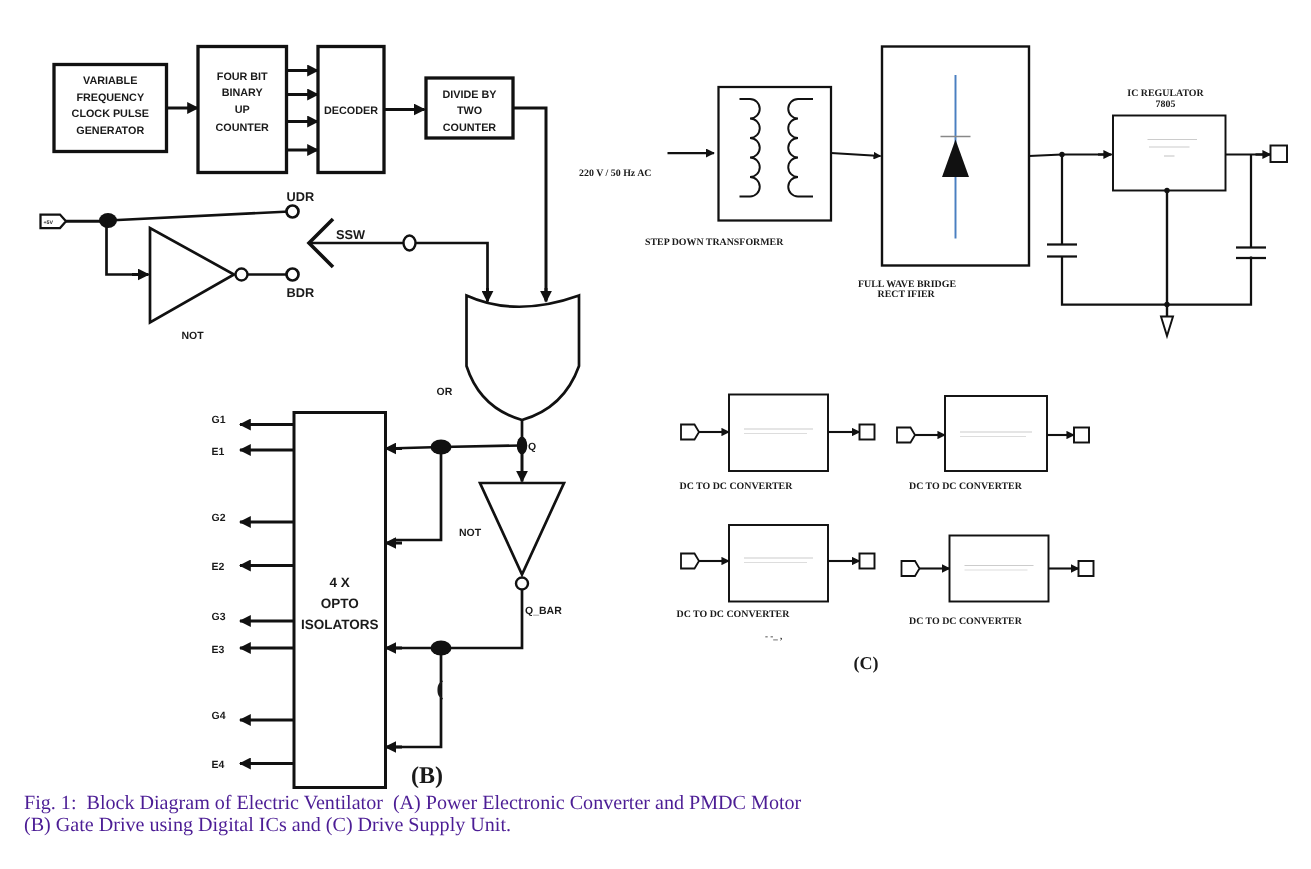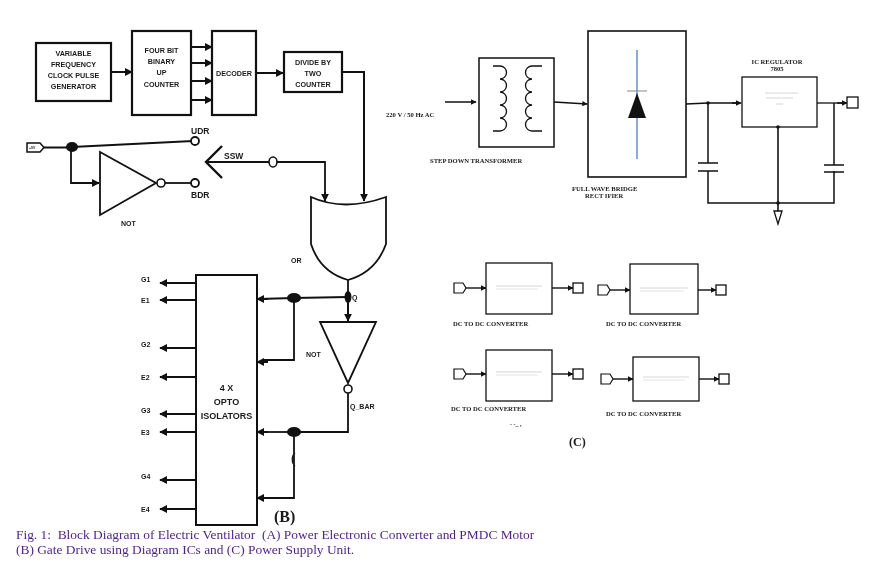--- a/index.html
+++ b/index.html
@@ -242,13 +242,13 @@
           <rect x="719" y="374" width="10" height="10" stroke-width="1.3" fill="#fff"></rect>
           <text x="606" y="416" class="serif" font-size="6.6" stroke="none">DC TO DC CONVERTER</text>
         </g>
       </g>
 
     <text class="serif" font-size="12" x="569" y="446" stroke="none">(C)</text>
     <text class="serif" font-size="6" x="510" y="426" stroke="none" fill="#777">- -_  ,</text>
   </g>
 </svg>
 
-<div class="caption"><div>Fig. 1:  Block Diagram of Electric Ventilator  (A) Power Electronic Converter and PMDC Motor</div><div>(B) Gate Drive using Diagram ICs and (C) Power Supply Unit.</div></div>
+<div class="caption"><div>Fig. 1:  Block Diagram of Electric Ventilator  (A) Power Electronic Converter and PMDC Motor</div><div>(B) Gate Drive using Digital ICs and (C) Drive Supply Unit.</div></div>
 
 </body></html>

